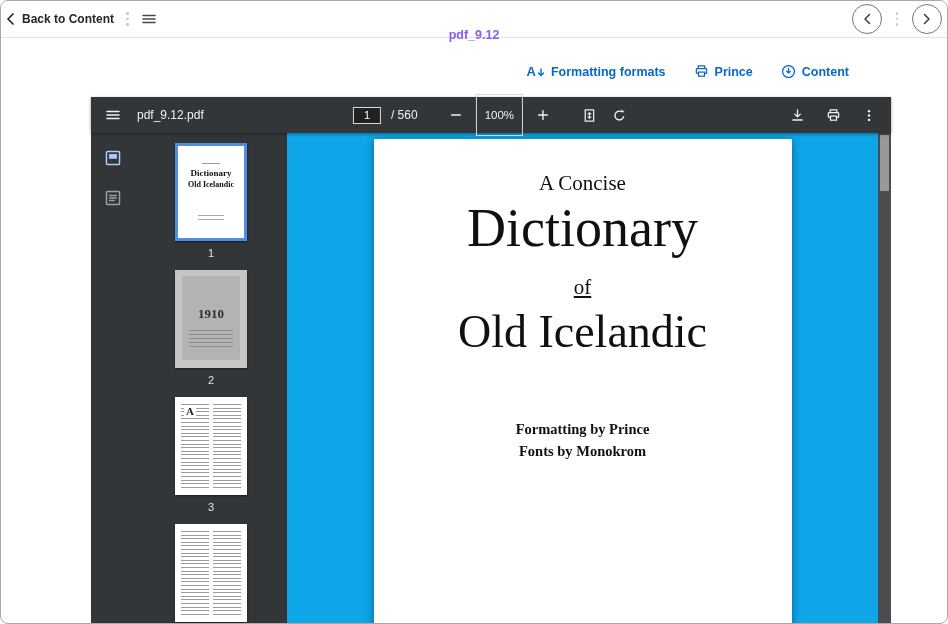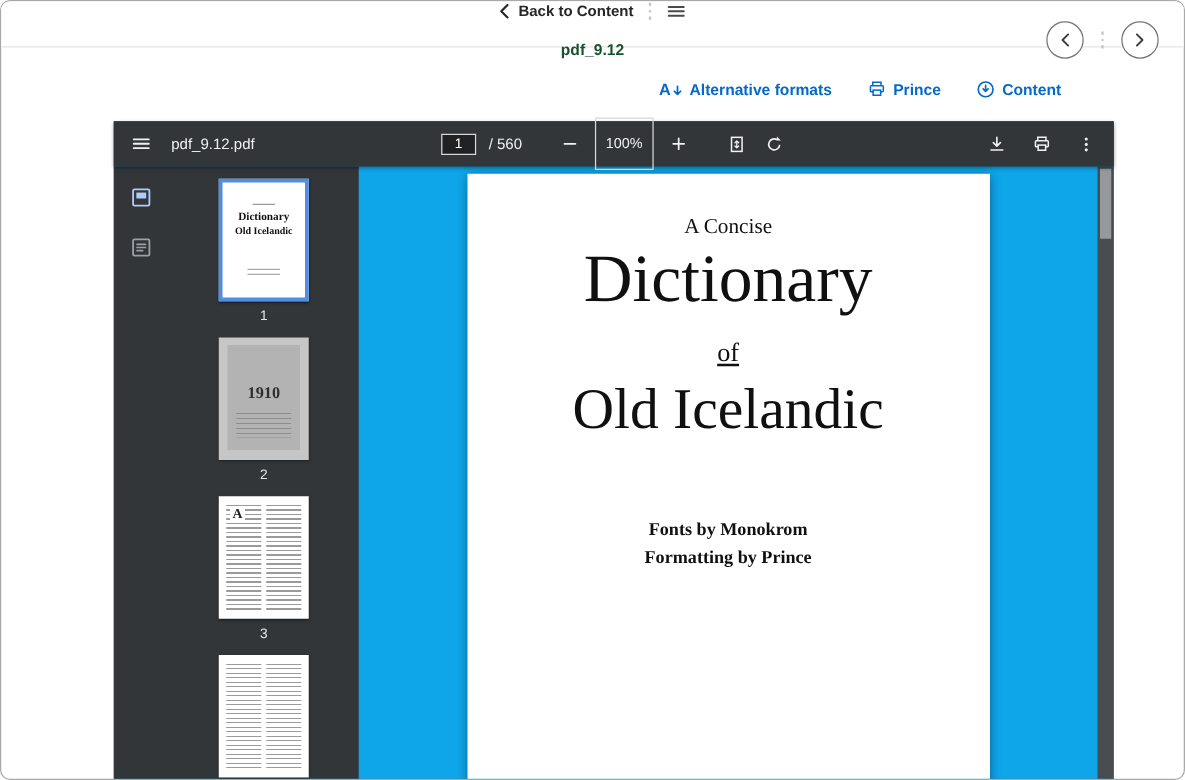--- a/index.html
+++ b/index.html
@@ -4,30 +4,30 @@
 <style>
   * { margin:0; padding:0; box-sizing:border-box; }
   html,body { background:#fff; }
   body { font-family:"Liberation Sans", sans-serif; width:948px; height:624px; }
 
   .screen { position:relative; width:948px; height:624px; background:#fff;
             border:1px solid #a9a9a9; border-radius:8px; overflow:hidden; }
 
   
   .topbar { position:relative; height:37px; display:flex; align-items:center;
-            padding:0 20px; border-bottom:1px solid #e4e4e4; background:#fff;flex-direction:column; }
+            padding:0 5px; border-bottom:1px solid #e4e4e4; background:#fff; }
   .tb-left { display:flex; align-items:center; gap:12px; }
   .back-btn { display:flex; align-items:center; gap:7px; background:none; border:none;
               cursor:pointer; color:#262626; font:600 12px "Liberation Sans", sans-serif; }
   .dot-divider { display:inline-flex; flex-direction:column; gap:3px; align-items:center; }
   .dot-divider i { width:2.5px; height:2.5px; border-radius:50%; background:#c7c7c7; }
   .icon-btn { background:none; border:none; cursor:pointer; display:flex;
               align-items:center; justify-content:center; padding:0; color:#4a4a4a; }
   .tb-title { position:absolute; left:50%; transform:translateX(-50%);
-              font:600 12.5px "Liberation Sans", sans-serif; color:#14532d;margin-top:32px; }
+              font:600 12.5px "Liberation Sans", sans-serif; color:#8b5cf6;margin-top:32px; }
   .tb-right { margin-left:auto; display:flex; align-items:center; gap:14px; }
   .circle-btn { width:30px; height:30px; border-radius:50%; border:1px solid #757575;
                 background:#fff; display:flex; align-items:center; justify-content:center;
                 cursor:pointer; color:#3c3c3c; }
 
   
   .actions { position:absolute; top:63px; right:98px; display:flex; align-items:center; gap:28px; }
   .action-link { display:flex; align-items:center; gap:6px; background:none; border:none;
                  cursor:pointer; color:#0569c8; font:600 12.5px "Liberation Sans", sans-serif; }
   .a-glyph { font-weight:700; font-size:13px; line-height:1; }
@@ -85,21 +85,21 @@
   .t-cols { position:absolute; inset:7px 6px 7px 6px; display:flex; gap:4px; }
   .t-col { flex:1; background:repeating-linear-gradient(#9a9a9a 0 1px, transparent 1px 3.6px); }
   .letterA { position:absolute; top:8px; left:9px; background:#fff; padding:0 2px 1px;
              font:700 11px "Liberation Serif","DejaVu Serif",serif; color:#222; }
 
   
   .content { flex:1; display:flex; justify-content:center; overflow:hidden; }
   .page { width:418px; height:600px; background:#fff; margin-top:6px;
           box-shadow:0 2px 8px rgba(0,0,0,.4); text-align:center;
           font-family:"Liberation Serif","DejaVu Serif",serif; color:#101010; }
-  .pg-concise { font-size:17px; padding-top:32px; }
+  .pg-concise { font-size:21px; padding-top:32px; }
   .pg-dictionary { font-size:54px; margin-top:4px; line-height:1.05; }
   .pg-of { font-size:21px; margin-top:18px;text-decoration:underline; }
   .pg-icelandic { font-size:46px; margin-top:8px; line-height:1.05; }
   .pg-credits { margin-top:62px; font-size:14.5px; font-weight:700; line-height:1.55; }
 
   
   .scrollbar { width:13px; background:#4a4d4f; position:relative; }
   .scroll-thumb { position:absolute; top:2px; left:2px; right:2px; height:56px;
                   background:#96999b; cursor:grab; }
 
@@ -160,21 +160,21 @@
   </div>
 
   <div class="actions">
     <button class="action-link">
       <span class="alt-icon-wrap">
         <span class="a-glyph">A</span>
         <svg width="8" height="10" viewBox="0 0 8 10">
             <path d="M4 1v6M1.5 5L4 7.5 6.5 5" fill="none" stroke="#0569c8" stroke-width="1.4" stroke-linecap="round" stroke-linejoin="round"></path>
           </svg>
       </span>
-      <span>Alternative formats</span>
+      <span>Formatting formats</span>
     </button>
     <button class="action-link">
       <span>
         <svg width="15" height="15" viewBox="0 0 16 16">
             <path d="M4.5 5V2h7v3" fill="none" stroke="#0569c8" stroke-width="1.3"></path>
             <rect x="2.5" y="5" width="11" height="5" rx="0.8" fill="none" stroke="#0569c8" stroke-width="1.3"></rect>
             <rect x="4.8" y="8.6" width="6.4" height="4.4" fill="#fff" stroke="#0569c8" stroke-width="1.3"></rect>
           </svg>
       </span>
       <span>Prince</span>
@@ -346,22 +346,22 @@
         </div>
       </div>
 
       <div class="content">
         <div class="page">
           <div class="pg-concise">A Concise</div>
           <div class="pg-dictionary">Dictionary</div>
           <div class="pg-of">of</div>
           <div class="pg-icelandic">Old Icelandic</div>
           <div class="pg-credits">
+            <div>Formatting by Prince</div>
             <div>Fonts by Monokrom</div>
-            <div>Formatting by Prince</div>
           </div>
         </div>
       </div>
 
       <div class="scrollbar">
         <div class="scroll-thumb"></div>
       </div>
 
     </div>
   </div>

